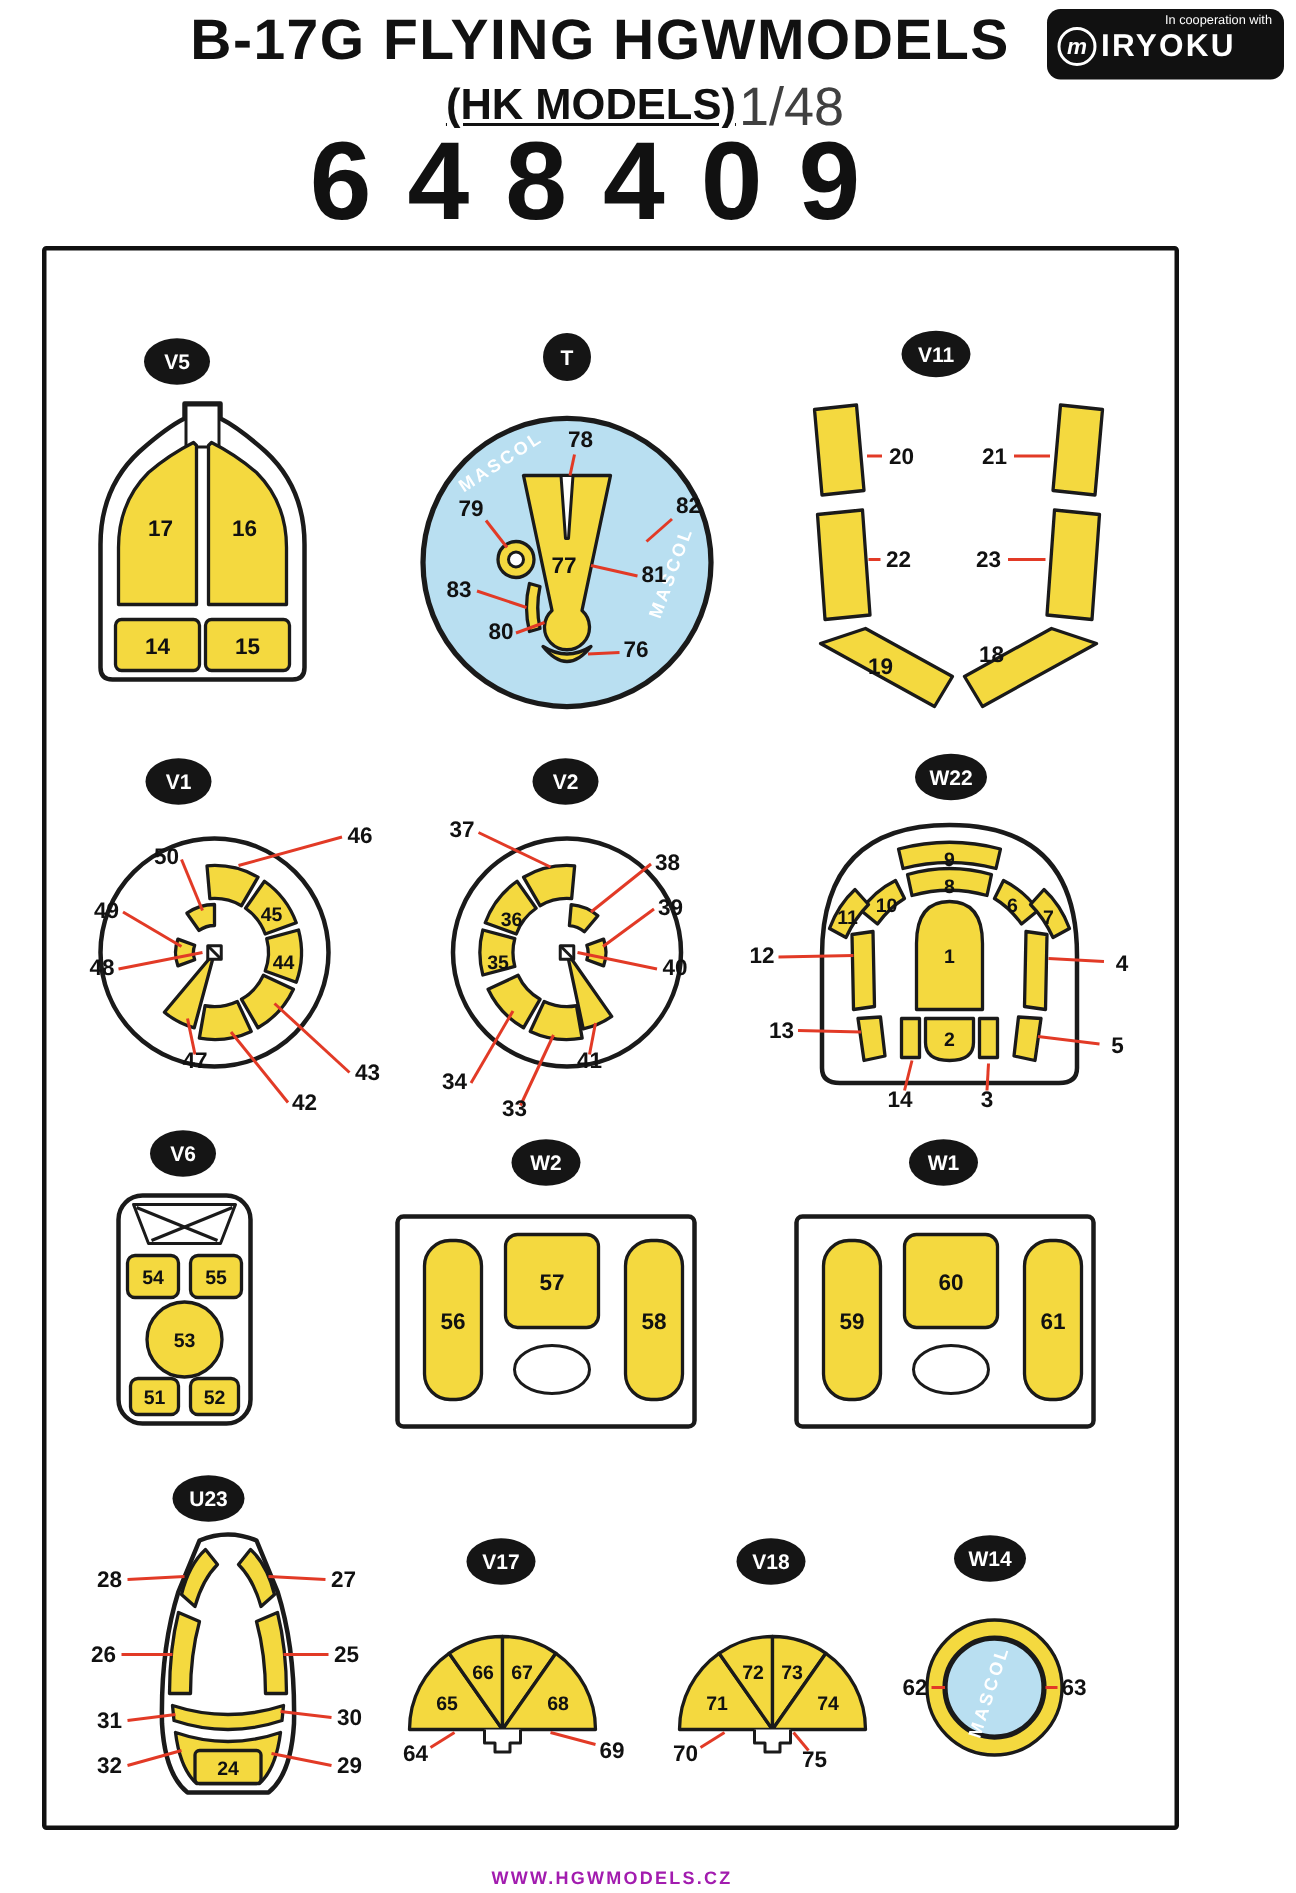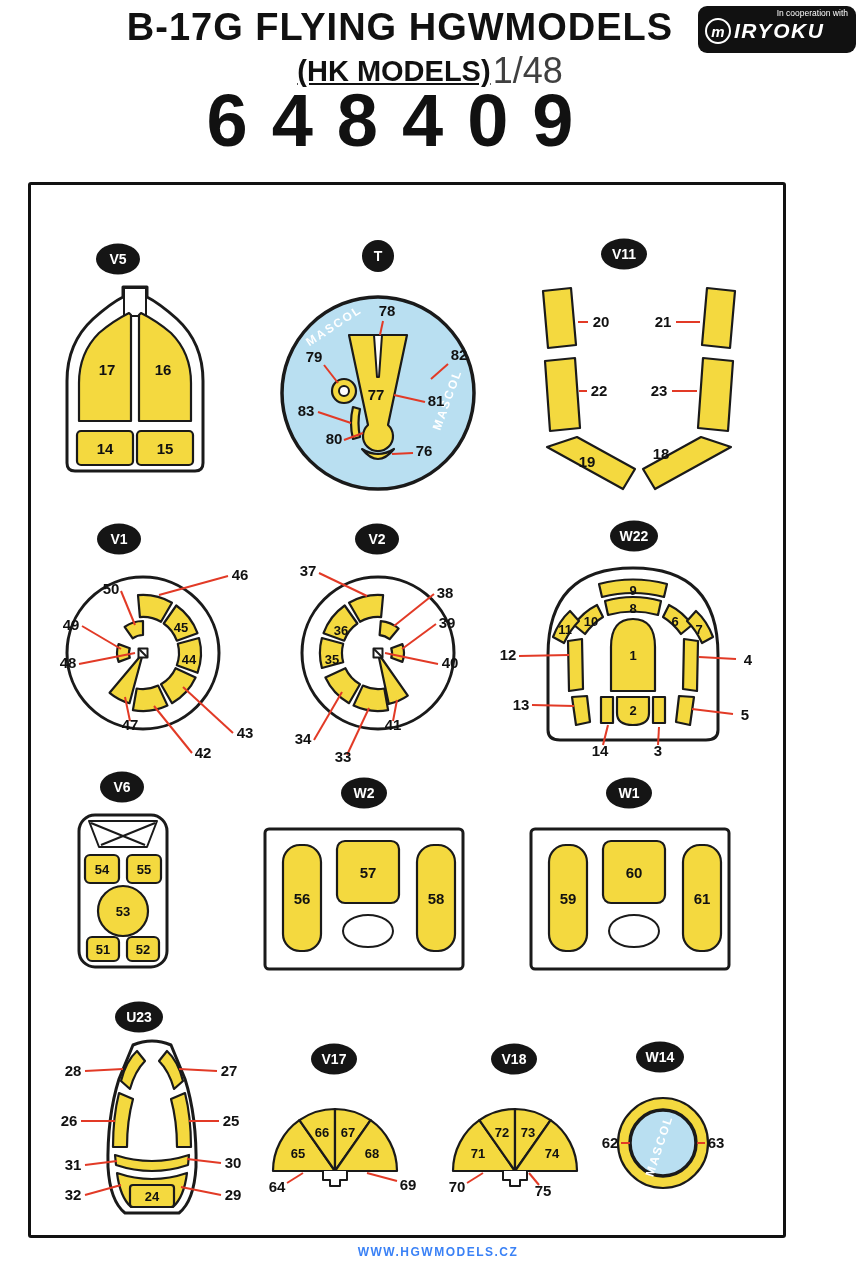--- a/index.html
+++ b/index.html
@@ -23,28 +23,28 @@
     background:#111;border-radius:9px;color:#fff;
     padding:3px 8px 3px 7px;box-sizing:border-box;
   }
   .logo-top{text-align:right;font-size:8.5px;font-weight:normal;line-height:1.1;}
   .logo-main{display:flex;align-items:center;gap:3px;margin-top:0px;}
   .logo-circle{
     width:22px;height:22px;border:2px solid #fff;border-radius:50%;
     display:flex;align-items:center;justify-content:center;
     font-weight:bold;font-style:italic;font-size:15px;flex:0 0 auto;
   }
-  .logo-brand{font-size:21px;font-weight:bold;font-style:italic;letter-spacing:1.5px;}
+  .logo-brand{font-size:21px;font-weight:bold;letter-spacing:1.5px;}
   .sheet{
-    position:absolute;left:28px;top:182px;width:758px;height:1056px;
+    position:absolute;left:28px;top:164px;width:758px;height:1056px;
     border:3px solid #111;border-radius:3px;box-sizing:border-box;background:#fff;
   }
   .footer{
     position:absolute;top:1245px;left:0;width:816px;text-align:center;
-    font-size:12px;font-weight:bold;color:#3b82f6;letter-spacing:1.5px;margin-left:30px;
+    font-size:12px;font-weight:bold;color:#a21caf;letter-spacing:1.5px;
   }
   
   svg text{font-family:"Liberation Sans",sans-serif;}
   .badge{fill:#151515;}
   .badge-t{fill:#ffffff;font-size:14px;font-weight:bold;text-anchor:middle;}
   .no{font-size:15px;font-weight:bold;fill:#111;text-anchor:middle;}
   .ni{font-size:13px;font-weight:bold;fill:#111;text-anchor:middle;}
   .mas{fill:#ffffff;font-size:12px;font-weight:bold;letter-spacing:2px;text-anchor:middle;}
   .ldr line{stroke:#e23a26;stroke-width:2;}
   .mask{fill:#f4d93f;stroke:#1a1a1a;stroke-width:2.2;stroke-linejoin:round;}

